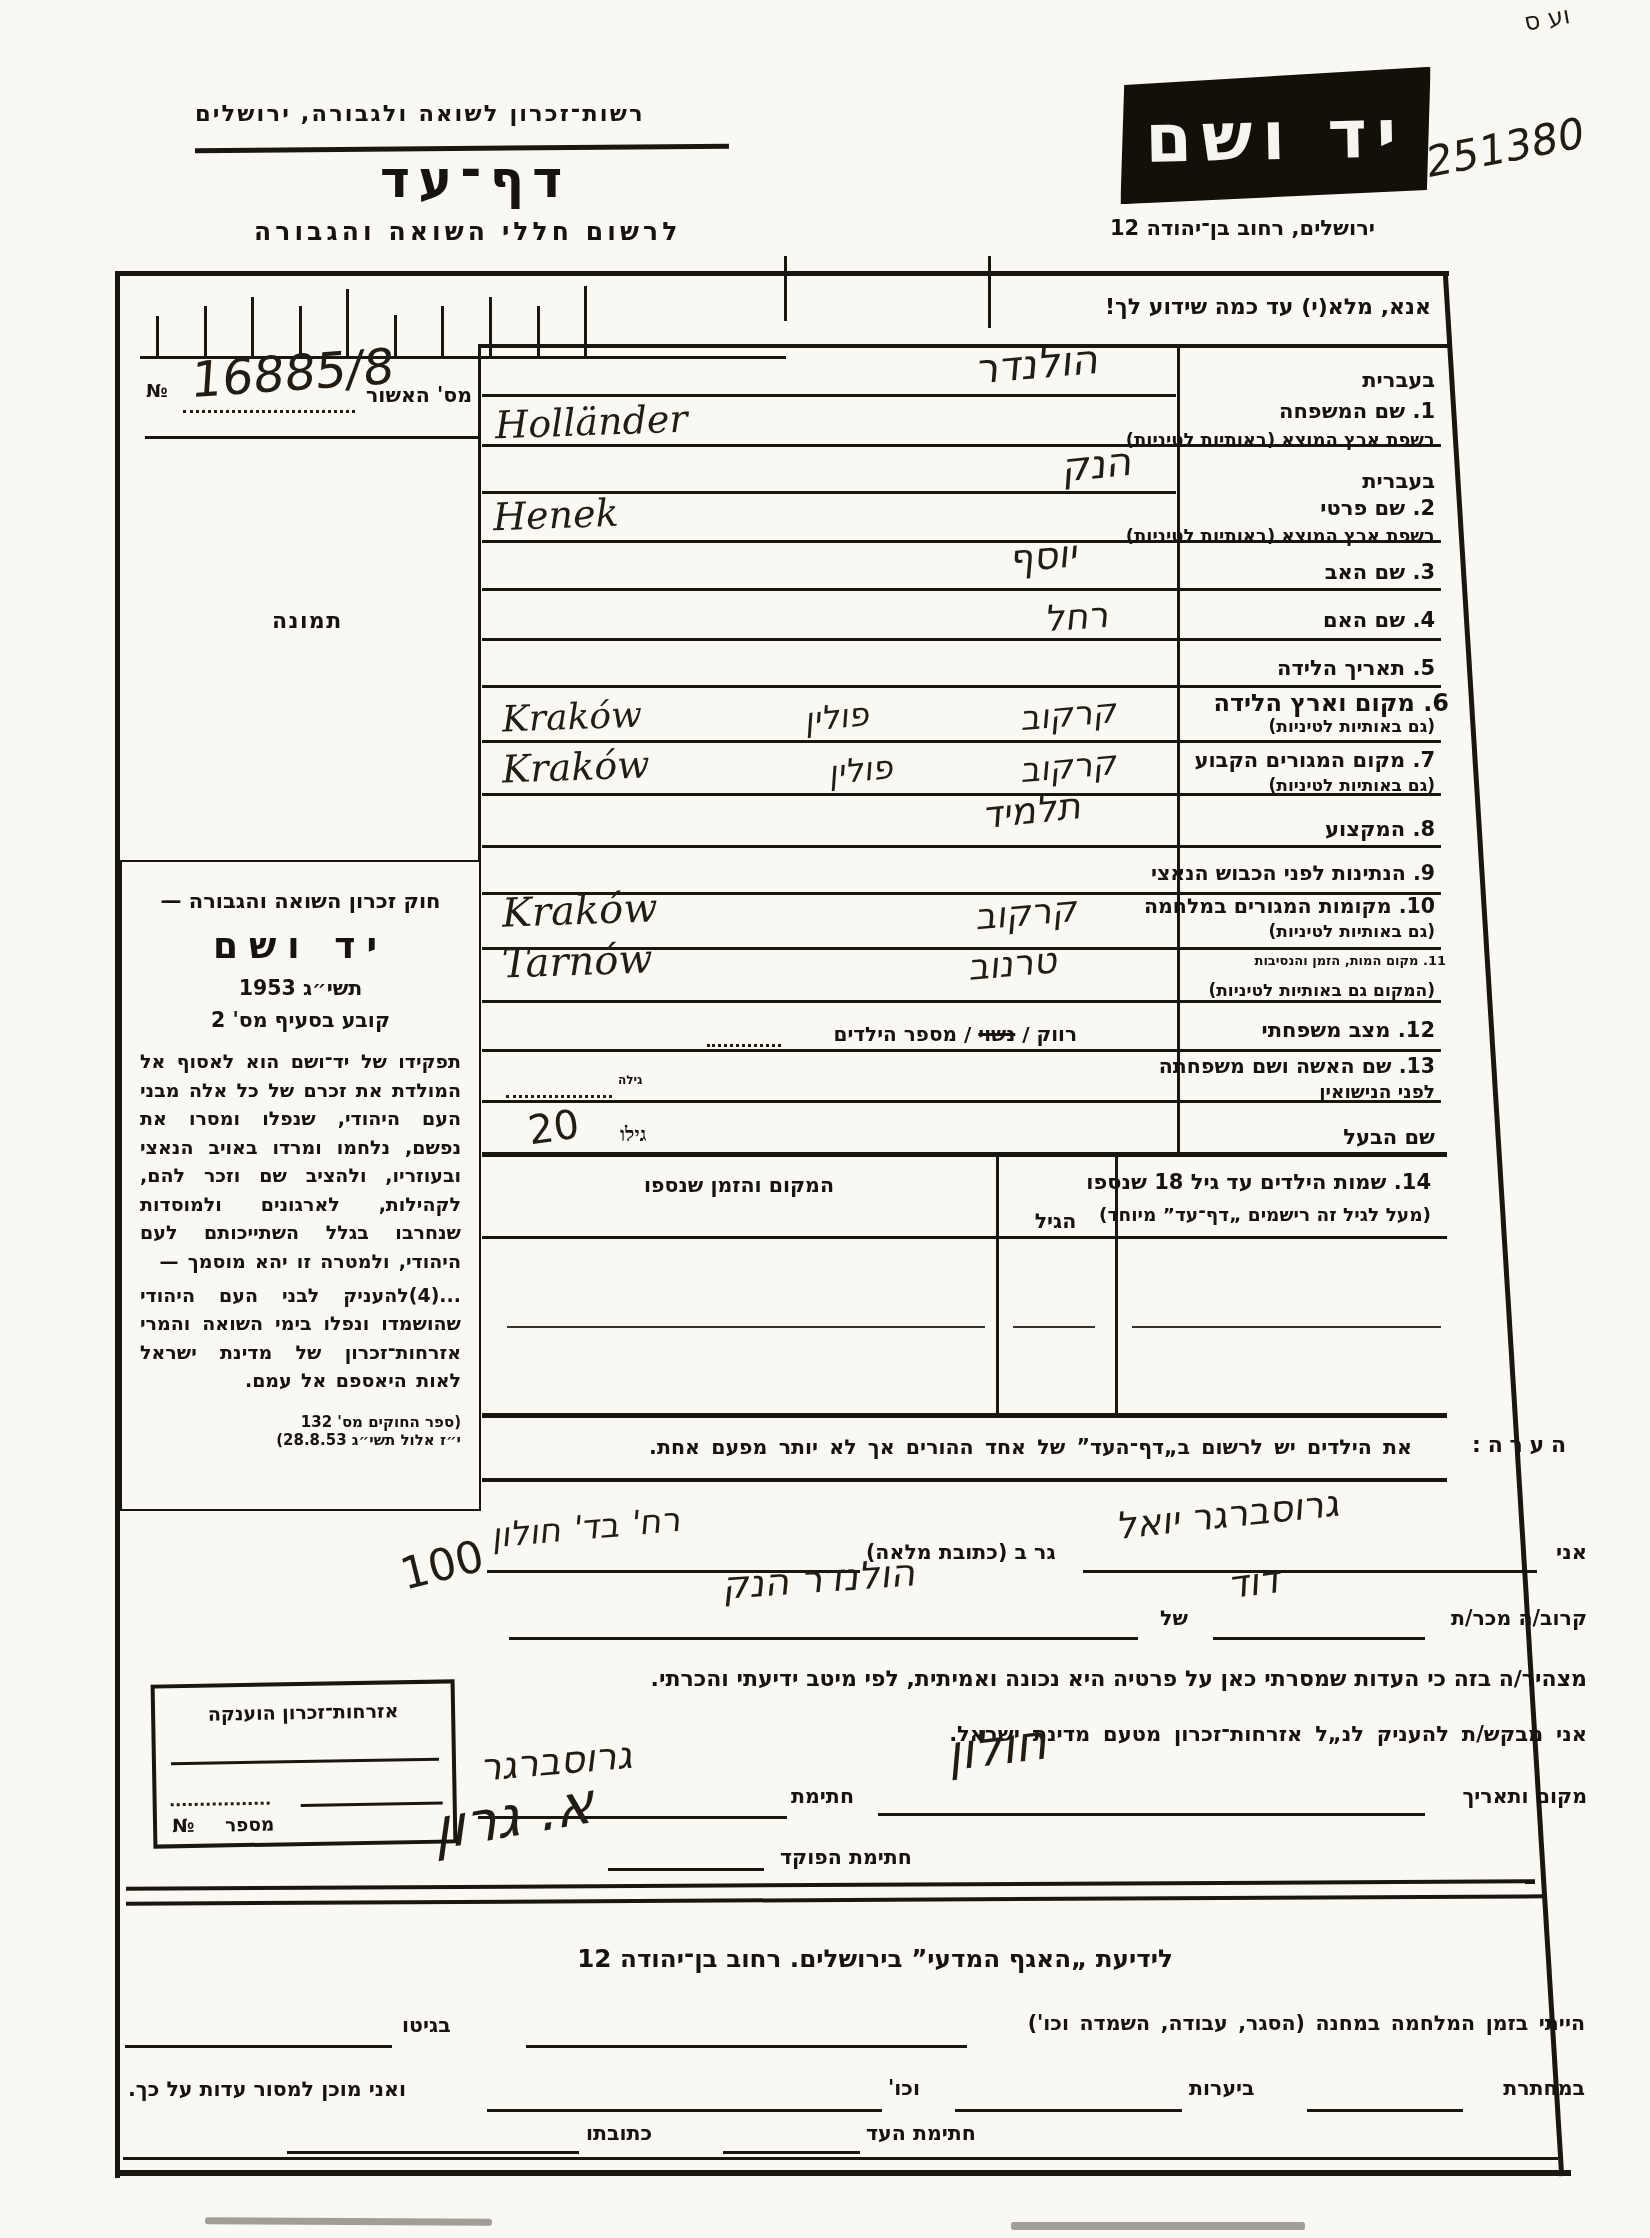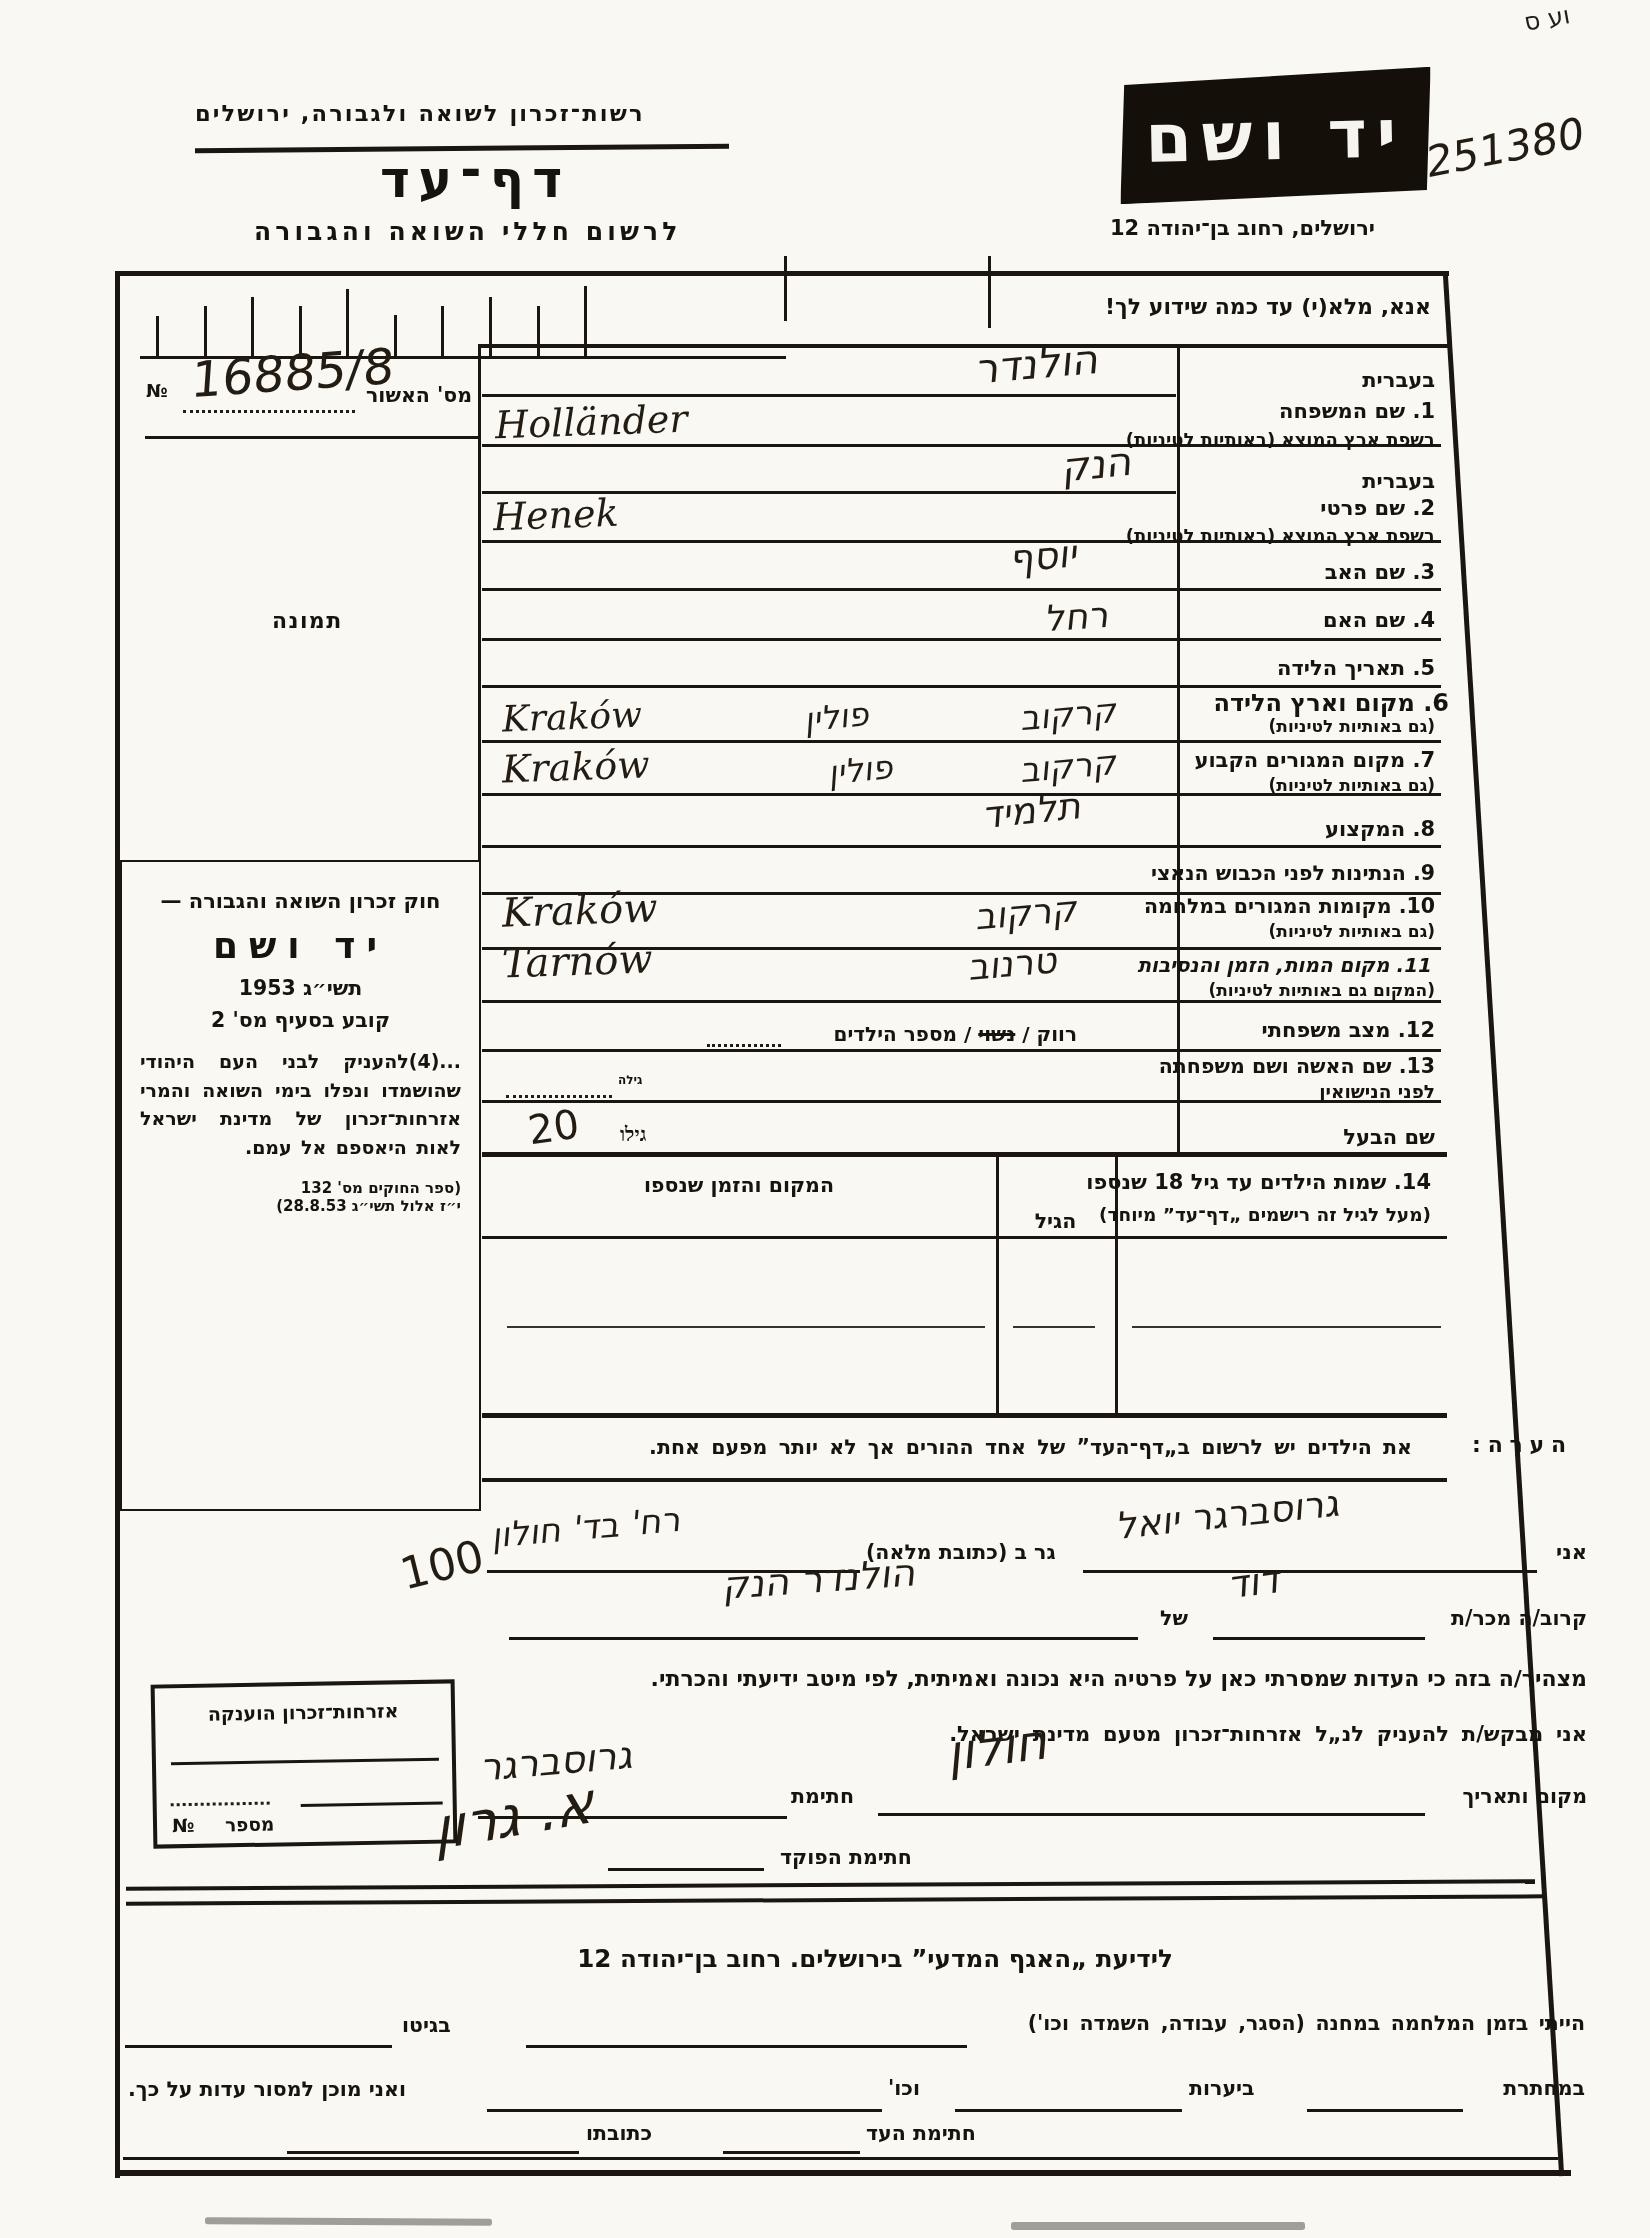--- a/index.html
+++ b/index.html
@@ -139,21 +139,21 @@
   </div>
   <div class="p b rcol" style="right:215px;top:861px;font-size:20.5px;">
     <span>9.</span>
     <span>הנתינות לפני הכבוש הנאצי</span>
   </div>
   <div class="p b rcol" style="right:215px;top:894px;font-size:20.5px;">
     <span>10.</span>
     <span>מקומות המגורים במלחמה</span>
   </div>
   <div class="p b rcol" style="right:215px;top:921px;font-size:17px;">(גם באותיות לטיניות)</div>
-  <div class="p b rcol" style="right:218px;top:953px;font-size:20px;font-style:italic;">
+  <div class="p b rcol" style="right:204px;top:953px;font-size:13px;">
     <span>11.</span>
     <span>מקום המות, הזמן והנסיבות</span>
   </div>
   <div class="p b rcol" style="right:215px;top:980px;font-size:17px;">(המקום גם באותיות לטיניות)</div>
   <div class="p b rcol" style="right:215px;top:1018px;font-size:21px;">
     <span>12.</span>
     <span>מצב משפחתי</span>
   </div>
   <div class="p b rcol" style="right:215px;top:1054px;font-size:20.5px;">
     <span>13.</span>
@@ -244,20 +244,21 @@
   <div class="hl" style="left:608px;top:1868px;width:156px;height:2.7px;"></div>
 
   <div class="hl" style="left:126px;top:1883px;width:1409px;height:4.1px;transform:rotate(-0.3deg);"></div>
   <div class="hl" style="left:126px;top:1898px;width:1418px;height:4.1px;transform:rotate(-0.3deg);"></div>
 
   <div id="law-box">
     <div class="b" style="font-size:21px;margin-bottom:12.3px;">חוק זכרון השואה והגבורה —</div>
     <div class="b" style="font-size:36px;letter-spacing:11px;margin-bottom:9.6px;">יד ושם</div>
     <div class="b" style="font-size:20.5px;margin-bottom:8.2px;">תשי״ג 1953</div>
     <div class="b" style="font-size:20.5px;margin-bottom:15px;">קובע בסעיף מס' 2</div>
+    <div class="body">תפקידו של יד־ושם הוא לאסוף אל המולדת את זכרם של כל אלה מבני העם היהודי, שנפלו ומסרו את נפשם, נלחמו ומרדו באויב הנאצי ובעוזריו, ולהציב שם וזכר להם, לקהילות, לארגונים ולמוסדות שנחרבו בגלל השתייכותם לעם היהודי, ולמטרה זו יהא מוסמך —</div>
     <div class="body" style="margin-top:5.5px;">...(4)להעניק לבני העם היהודי שהושמדו ונפלו בימי השואה והמרי אזרחות־זכרון של מדינת ישראל לאות היאספם אל עמם.</div>
     <div class="b" style="font-size:15px;text-align:right;margin-top:18px;">(ספר החוקים מס' 132</div>
     <div class="b" style="font-size:15px;text-align:right;">י״ז אלול תשי״ג 28.8.53)</div>
   </div>
   <div class="hw" style="left:400px;top:1539px;font-size:44px;transform:rotate(-14deg);">100</div>
 
   <div id="stamp-box">
     <div class="p b ctr" style="left:0;width:100%;top:15px;font-size:19px;">אזרחות־זכרון הוענקה</div>
     <div class="hl" style="left:15px;top:74px;width:268px;"></div>
     <div class="dots" style="left:13.7px;top:115px;width:99px;"></div>

